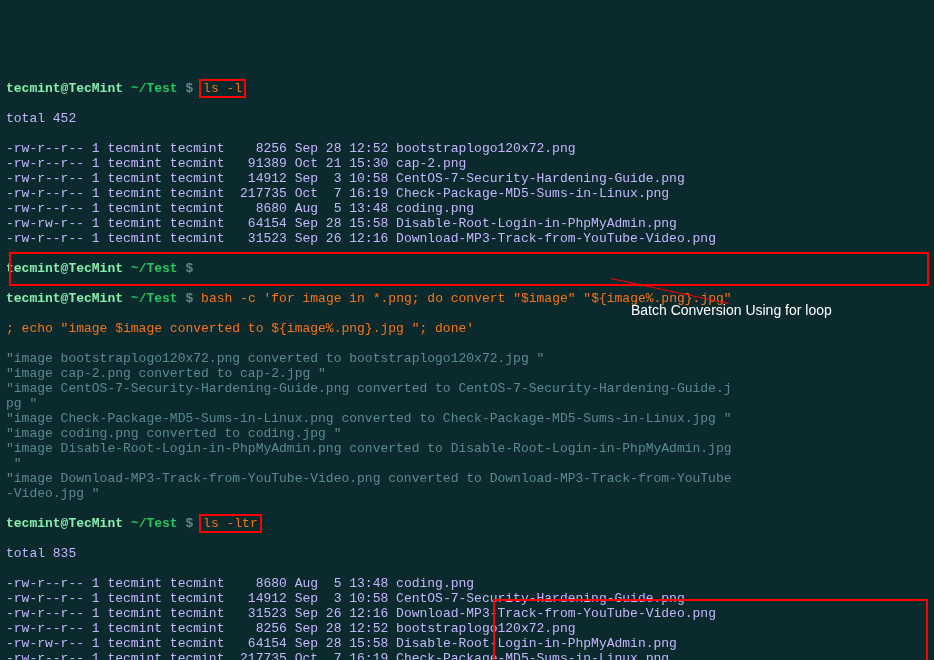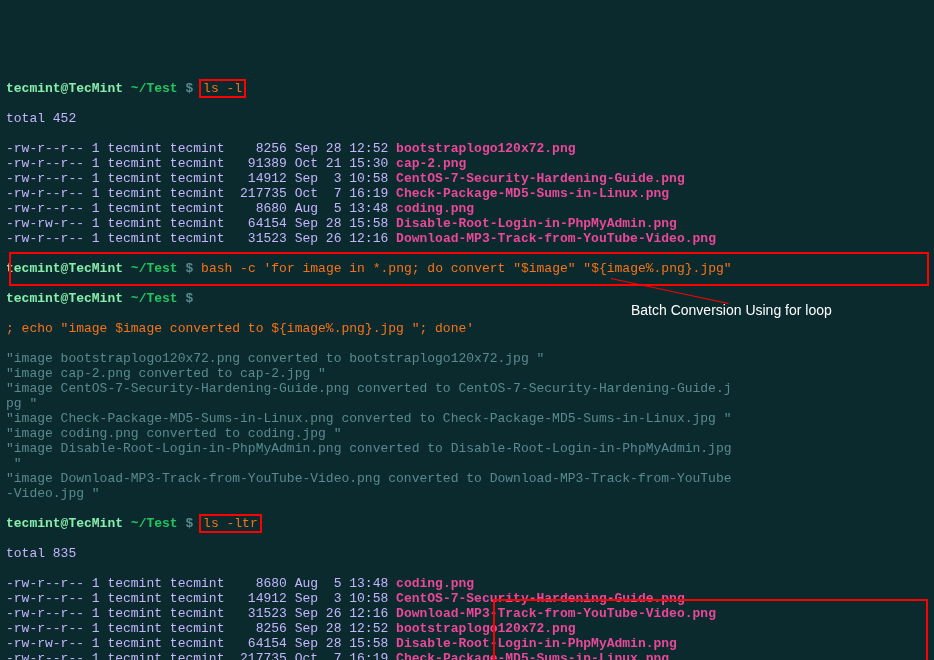--- a/index.html
+++ b/index.html
@@ -14,21 +14,21 @@
       line-height: 15px;
       color: #5a8a8e;
       padding: 6px;
       white-space: pre;
       width: 934px;
     }
     .user { color: #86efac; font-weight: bold; }
     .path { color: #22c55e; font-weight: bold; }
     .dollar { color: #5a8a8e; font-weight: bold; }
     .cmd { color: #f97316; }
-    .filename-png { color: #ec4899; font-weight: bold; }
+    .filename-png { color: #c4b5fd; font-weight: normal; }
     .dim { color: #c4b5fd; }
     .output-text { color: #5a8a8e; }
     .red-box {
       border: 2px solid #ff0000;
       display: inline-block;
       padding: 0 2px;
       margin: -2px;
     }
     .red-box-block {
       border: 2px solid #ff0000;
@@ -53,22 +53,22 @@
   </style>
 </head>
 <body>
 
 
 
 <div class="terminal">
 <div><span class="user">tecmint@TecMint</span> <span class="path">~/Test</span> <span class="dollar">$</span> <span class="red-box"><span class="cmd">ls -l</span></span></div>
 <div class="dim">total 452</div>
 <div id="files1"><div><span class="dim">-rw-r--r-- 1 tecmint tecmint    8256 Sep 28 12:52</span> <span class="filename-png">bootstraplogo120x72.png</span></div><div><span class="dim">-rw-r--r-- 1 tecmint tecmint   91389 Oct 21 15:30</span> <span class="filename-png">cap-2.png</span></div><div><span class="dim">-rw-r--r-- 1 tecmint tecmint   14912 Sep  3 10:58</span> <span class="filename-png">CentOS-7-Security-Hardening-Guide.png</span></div><div><span class="dim">-rw-r--r-- 1 tecmint tecmint  217735 Oct  7 16:19</span> <span class="filename-png">Check-Package-MD5-Sums-in-Linux.png</span></div><div><span class="dim">-rw-r--r-- 1 tecmint tecmint    8680 Aug  5 13:48</span> <span class="filename-png">coding.png</span></div><div><span class="dim">-rw-rw-r-- 1 tecmint tecmint   64154 Sep 28 15:58</span> <span class="filename-png">Disable-Root-Login-in-PhpMyAdmin.png</span></div><div><span class="dim">-rw-r--r-- 1 tecmint tecmint   31523 Sep 26 12:16</span> <span class="filename-png">Download-MP3-Track-from-YouTube-Video.png</span></div></div>
+<div><span class="user">tecmint@TecMint</span> <span class="path">~/Test</span> <span class="dollar">$</span> </div>
 <div><span class="user">tecmint@TecMint</span> <span class="path">~/Test</span> <span class="dollar">$</span> <span class="cmd">bash -c 'for image in *.png; do convert "$image" "${image%.png}.jpg"</span></div>
-<div><span class="user">tecmint@TecMint</span> <span class="path">~/Test</span> <span class="dollar">$</span> </div>
 <div class="cmd">; echo "image $image converted to ${image%.png}.jpg "; done'</div>
 <div id="conversions" class="output-text"><div>"image bootstraplogo120x72.png converted to bootstraplogo120x72.jpg "</div><div>"image cap-2.png converted to cap-2.jpg "</div><div>"image CentOS-7-Security-Hardening-Guide.png converted to CentOS-7-Security-Hardening-Guide.j
 pg "</div><div>"image Check-Package-MD5-Sums-in-Linux.png converted to Check-Package-MD5-Sums-in-Linux.jpg "</div><div>"image coding.png converted to coding.jpg "</div><div>"image Disable-Root-Login-in-PhpMyAdmin.png converted to Disable-Root-Login-in-PhpMyAdmin.jpg
  "</div><div>"image Download-MP3-Track-from-YouTube-Video.png converted to Download-MP3-Track-from-YouTube
 -Video.jpg "</div></div>
 <div><span class="user">tecmint@TecMint</span> <span class="path">~/Test</span> <span class="dollar">$</span> <span class="red-box"><span class="cmd">ls -ltr</span></span></div>
 <div class="dim">total 835</div>
 <div id="files2"><div><span class="dim">-rw-r--r-- 1 tecmint tecmint    8680 Aug  5 13:48</span> <span class="filename-png">coding.png</span></div><div><span class="dim">-rw-r--r-- 1 tecmint tecmint   14912 Sep  3 10:58</span> <span class="filename-png">CentOS-7-Security-Hardening-Guide.png</span></div><div><span class="dim">-rw-r--r-- 1 tecmint tecmint   31523 Sep 26 12:16</span> <span class="filename-png">Download-MP3-Track-from-YouTube-Video.png</span></div><div><span class="dim">-rw-r--r-- 1 tecmint tecmint    8256 Sep 28 12:52</span> <span class="filename-png">bootstraplogo120x72.png</span></div><div><span class="dim">-rw-rw-r-- 1 tecmint tecmint   64154 Sep 28 15:58</span> <span class="filename-png">Disable-Root-Login-in-PhpMyAdmin.png</span></div><div><span class="dim">-rw-r--r-- 1 tecmint tecmint  217735 Oct  7 16:19</span> <span class="filename-png">Check-Package-MD5-Sums-in-Linux.png</span></div></div>
 
 

